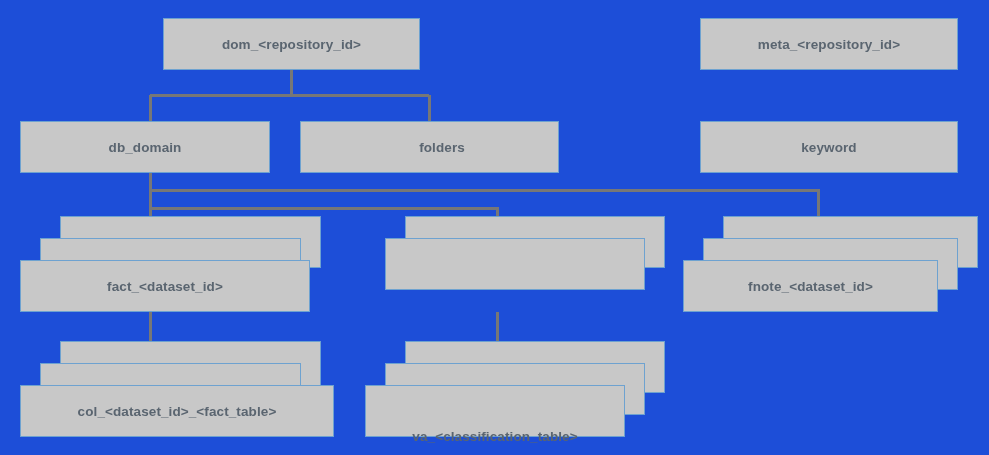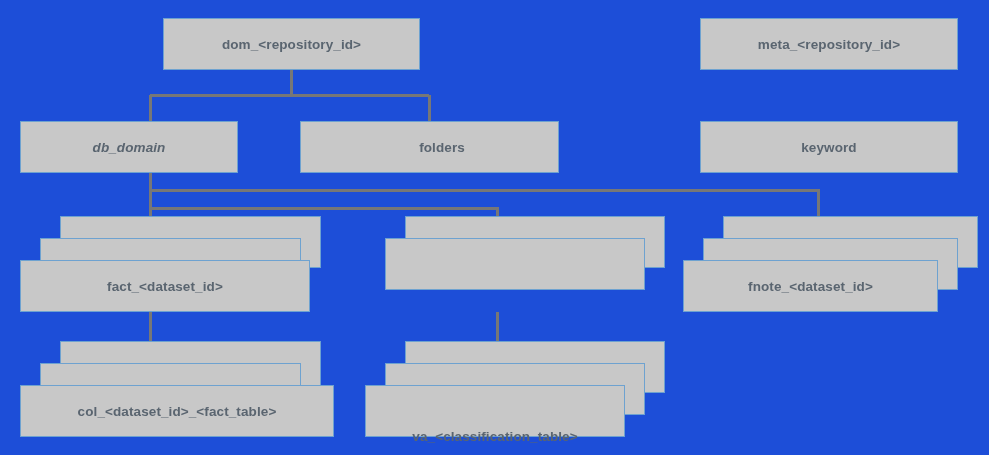--- a/index.html
+++ b/index.html
@@ -100,21 +100,21 @@
   </svg>
 
   <div class="node" style="left: 163px; top: 18px; width: 257px; height: 52px; background: rgb(200, 200, 200); border-color: rgb(110, 162, 208);">
     <span class="node-label" style="color: rgb(90, 101, 112);">dom_&lt;repository_id&gt;</span>
   </div>
 
   <div class="node" style="left: 700px; top: 18px; width: 258px; height: 52px; background: rgb(200, 200, 200); border-color: rgb(110, 162, 208);">
     <span class="node-label" style="color: rgb(90, 101, 112);">meta_&lt;repository_id&gt;</span>
   </div>
 
-  <div class="node" style="left: 20px; top: 121px; width: 218px; height: 52px; background: rgb(200, 200, 200); border-color: rgb(110, 162, 208); font-style: italic;">
+  <div class="node" style="left: 20px; top: 121px; width: 250px; height: 52px; background: rgb(200, 200, 200); border-color: rgb(110, 162, 208);">
     <span class="node-label" style="color: rgb(90, 101, 112);">db_domain</span>
   </div>
 
   <div class="node" style="left: 300px; top: 121px; width: 259px; height: 52px; background: rgb(200, 200, 200); border-color: rgb(110, 162, 208);">
     <span class="node-label" style="color: rgb(90, 101, 112); margin-left: 25px;">folders</span>
   </div>
 
   <div class="node" style="left: 700px; top: 121px; width: 258px; height: 52px; background: rgb(200, 200, 200); border-color: rgb(110, 162, 208);">
     <span class="node-label" style="color: rgb(90, 101, 112);">keyword</span>
   </div>

